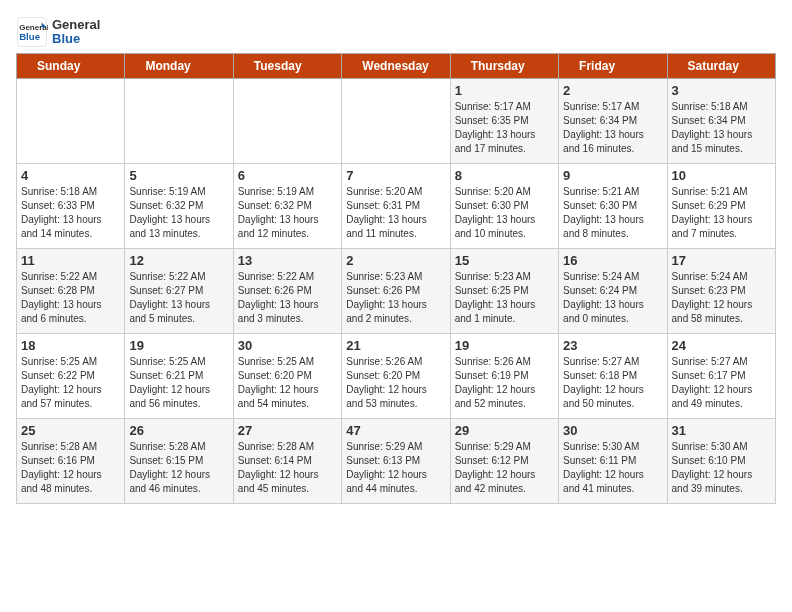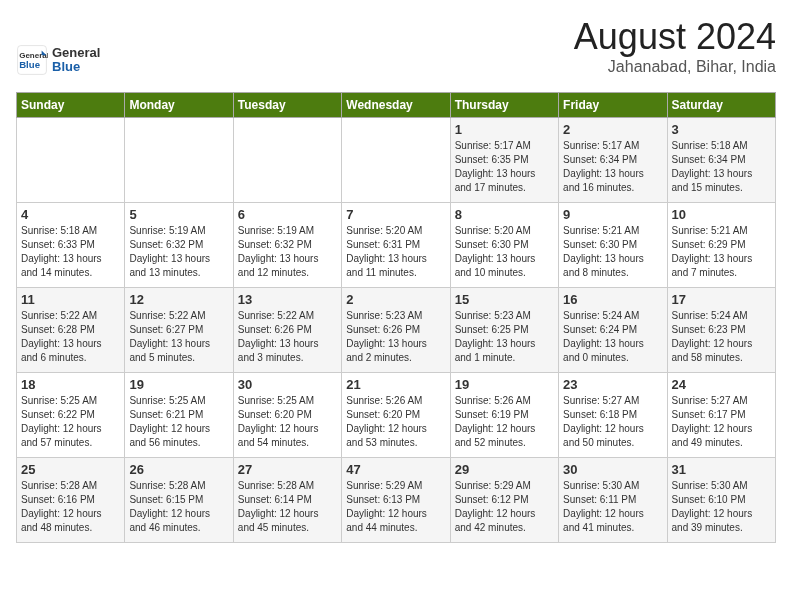--- a/index.html
+++ b/index.html
@@ -6,22 +6,22 @@
     body {
       font-family: Arial, sans-serif;
       background: #fff;
       width: 792px;
       min-height: 612px;
       padding: 16px;
     }
     .header-area {
       display: flex;
       justify-content: space-between;
-      align-items: flex-end;
-      margin-bottom: 16px;
+      align-items: center;
+      margin-bottom: 5px;
     }
     .logo {
       display: flex;
       align-items: center;
       gap: 4px;
     }
     .logo-icon {
       width: 32px;
       height: 32px;
     }
@@ -36,23 +36,23 @@
     .cal-subtitle {
       font-size: 16px;
       color: #555;
     }
     table {
       width: 100%;
       border-collapse: collapse;
       table-layout: fixed;
     }
     thead tr th {
-      background: #4d7c0f;
+      background: #c2410c;
       color: #fff;
-      padding: 5px 4px;
+      padding: 5px 20px;
       font-size: 12px;
       text-align: left;
       border: 1px solid #aaa;
     }
     tbody tr td {
       border: 1px solid #ccc;
       vertical-align: top;
       padding: 4px;
       font-size: 10px;
       color: #333;
@@ -83,24 +83,20 @@
       <rect x="2" y="2" width="36" height="36" rx="4" fill="#fff" stroke="#ddd" stroke-width="1"></rect>
       <text x="4" y="18" font-size="10" font-weight="bold" fill="#333" font-family="Arial">General</text>
       <text x="4" y="30" font-size="12" font-weight="bold" fill="#1a5fa8" font-family="Arial">Blue</text>
       <polygon points="32,8 38,14 32,14" fill="#1a5fa8"></polygon>
     </svg>
     <div>
       <div style="font-size:13px; font-weight:bold; color:#333; line-height:1.1;">General</div>
       <div style="font-size:13px; font-weight:bold; color:#1a5fa8; line-height:1.1;">Blue</div>
     </div>
   </div>
-  <div class="title-area">
-    <div class="cal-title">August 2024</div>
-    <div class="cal-subtitle">Jahanabad, Bihar, India</div>
-  </div>
 </div>
 
 <table>
   <thead>
     <tr>
     <th>Sunday</th>
         <th>Monday</th>
         <th>Tuesday</th>
         <th>Wednesday</th>
         <th>Thursday</th>

